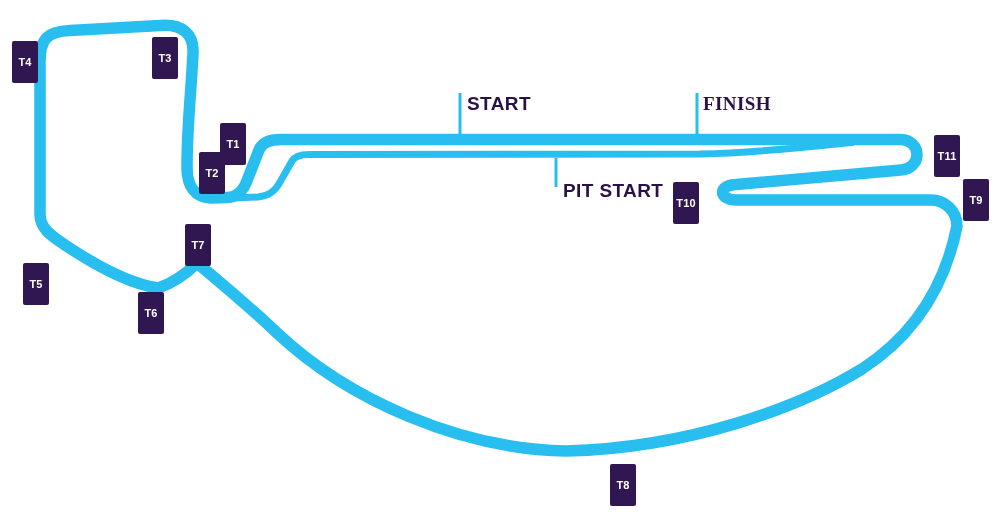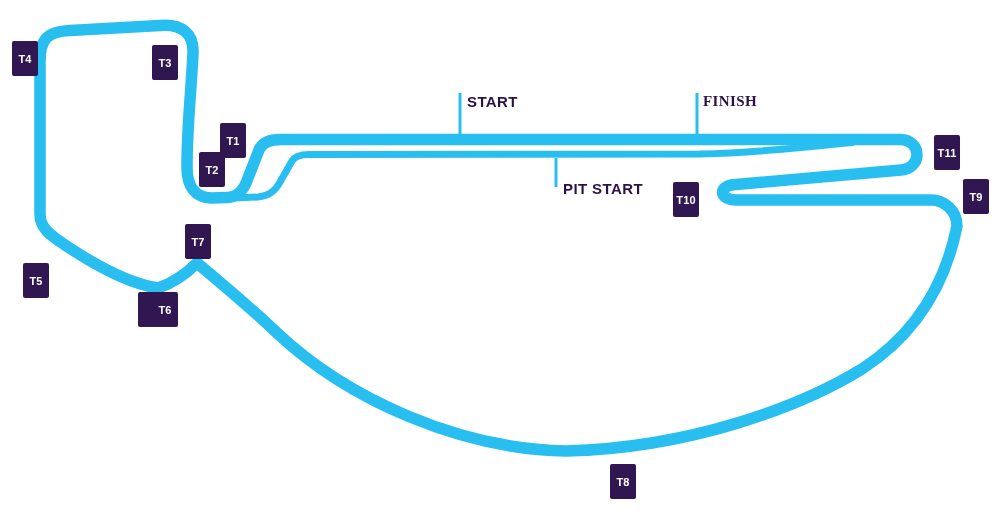--- a/index.html
+++ b/index.html
@@ -37,36 +37,36 @@
     stroke-linejoin: round;
   }
   .tick {
     stroke: var(--track);
     stroke-width: 3;
     stroke-linecap: butt;
   }
   .turn-marker {
     position: absolute;
     width: 26px;
-    height: 35px;
+    height: 42px;
     background: var(--marker-bg);
     border-radius: 2px;
     color: #ffffff;
     font-size: 11px;
     font-weight: bold;
     display: flex;
     align-items: center;
     justify-content: center;
     letter-spacing: 0.2px;
     user-select: none;
   }
   .map-label {
     position: absolute;
     color: var(--label-text);
-    font-size: 15px;
+    font-size: 19px;
     font-weight: bold;
     letter-spacing: 0.4px;
     white-space: nowrap;
     user-select: none;
   }
 </style>
 </head>
 <body>
 
 <div id="stage">
@@ -113,23 +113,23 @@
     <line class="tick" x1="697" y1="93" x2="697" y2="135"></line>
     <line class="tick" x1="556" y1="158" x2="556" y2="187"></line>
   </svg>
 
   <div class="map-label" style="left:467px; top:93px;">START</div>
   <div class="map-label" style="left:703px; top:93px;font-family:Liberation Serif, serif;">FINISH</div>
   <div class="map-label" style="left:563px; top:180px;">PIT START</div>
 
   <div class="turn-marker" style="left:220px; top:123px;">T1</div>
   <div class="turn-marker" style="left:199px; top:152px;">T2</div>
-  <div class="turn-marker" style="left:152px; top:45px;">T3</div>
+  <div class="turn-marker" style="left:152px; top:37px;">T3</div>
   <div class="turn-marker" style="left:12px;  top:41px;">T4</div>
   <div class="turn-marker" style="left:23px;  top:263px;">T5</div>
-  <div class="turn-marker" style="left:138px; top:292px;padding-left:14px;">T6</div>
+  <div class="turn-marker" style="left:138px; top:292px;">T6</div>
   <div class="turn-marker" style="left:185px; top:224px;">T7</div>
   <div class="turn-marker" style="left:610px; top:464px;">T8</div>
   <div class="turn-marker" style="left:963px; top:179px;">T9</div>
   <div class="turn-marker" style="left:673px; top:182px;text-align:right;">T10</div>
   <div class="turn-marker" style="left:934px; top:135px;">T11</div>
 
 </div>
 
 </body></html>

